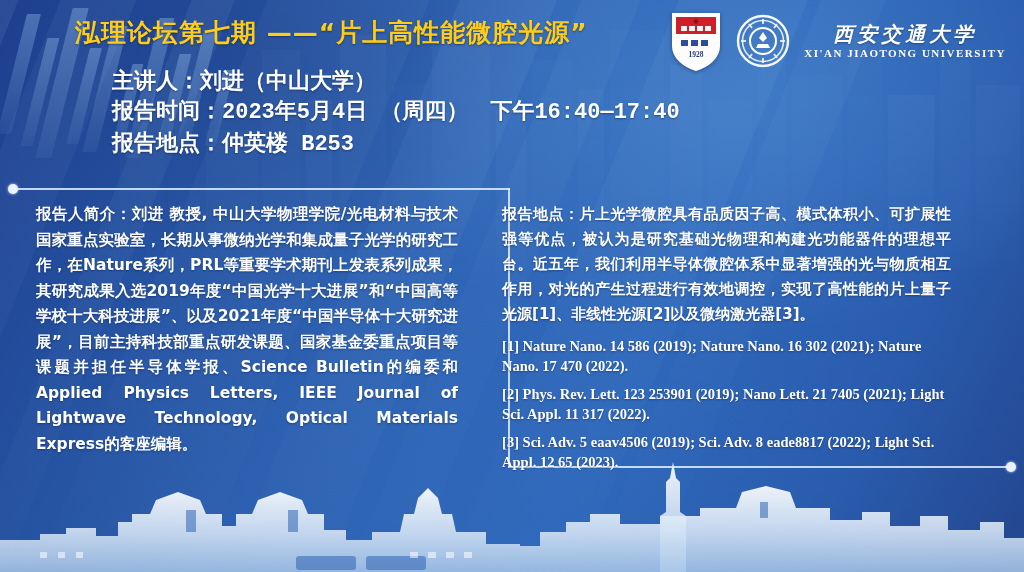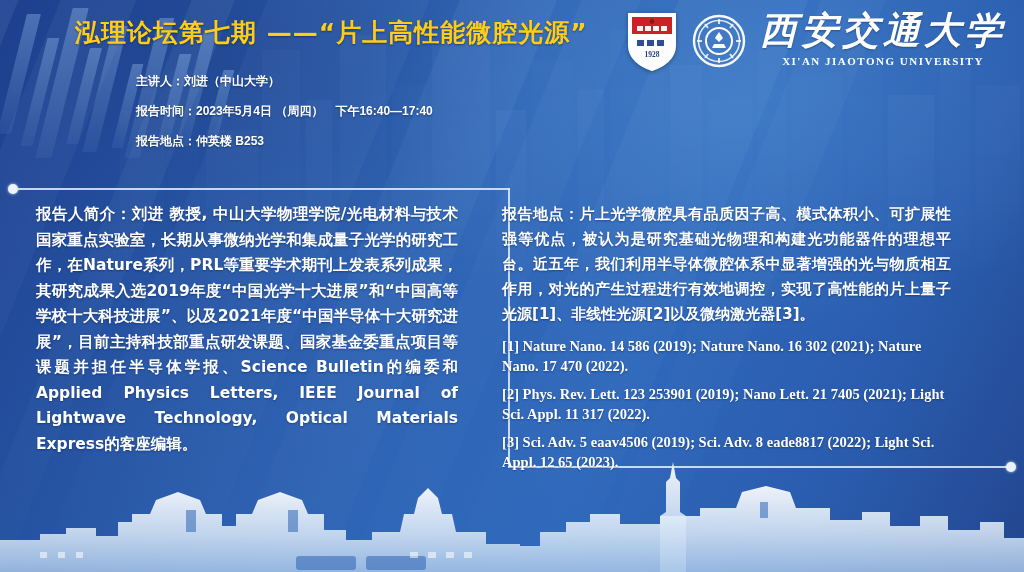--- a/index.html
+++ b/index.html
@@ -37,35 +37,34 @@
   
   .title{
     position:absolute;left:75px;top:16px;
     font-size:25px;font-weight:700;letter-spacing:1px;
     color:#ffcc16;white-space:nowrap;
     font-family:"DejaVu Sans","Liberation Sans",sans-serif;
     text-shadow:0 1px 2px rgba(0,20,60,.45);
   }
   .meta{position:absolute;left:112px;top:66px;color:#ffffff;}
   .meta .row{
-    font-size:12px;font-weight:700;line-height:30px;white-space:nowrap;
+    font-size:22px;font-weight:700;line-height:30px;white-space:nowrap;
     font-family:"DejaVu Sans","Liberation Sans",sans-serif;
     text-shadow:0 1px 2px rgba(0,20,60,.45);
-    margin-left:24px;
-  }
-  .meta .row .serif{font-family:Liberation Sans, sans-serif;font-weight:700;text-align:center;}
+  }
+  .meta .row .serif{font-family:Liberation Mono, monospace;font-weight:700;text-align:center;}
 
   
   .logos{position:absolute;right:18px;top:10px;display:flex;align-items:center;gap:14px;}
   .shield{width:52px;height:62px;position:relative;filter:drop-shadow(0 1px 2px rgba(0,0,0,.35));}
   .xjtu-seal{width:54px;height:54px;position:relative;}
   .xjtu-word{display:flex;flex-direction:column;align-items:center;line-height:1;}
   .xjtu-cn{
-    font-family:Liberation Mono, monospace;
-    font-size:37px;font-weight:700;color:#fff;letter-spacing:4px;
+    font-family:Liberation Serif, serif;
+    font-size:20px;font-weight:700;color:#fff;letter-spacing:4px;
     font-style:italic;white-space:nowrap;
     text-shadow:0 1px 2px rgba(0,0,0,.3);
   }
   .xjtu-en{
     font-size:11px;font-weight:700;color:#fff;letter-spacing:1.5px;
     margin-top:4px;white-space:nowrap;
     font-family:"Liberation Serif","DejaVu Serif",serif;
   }
 
   

